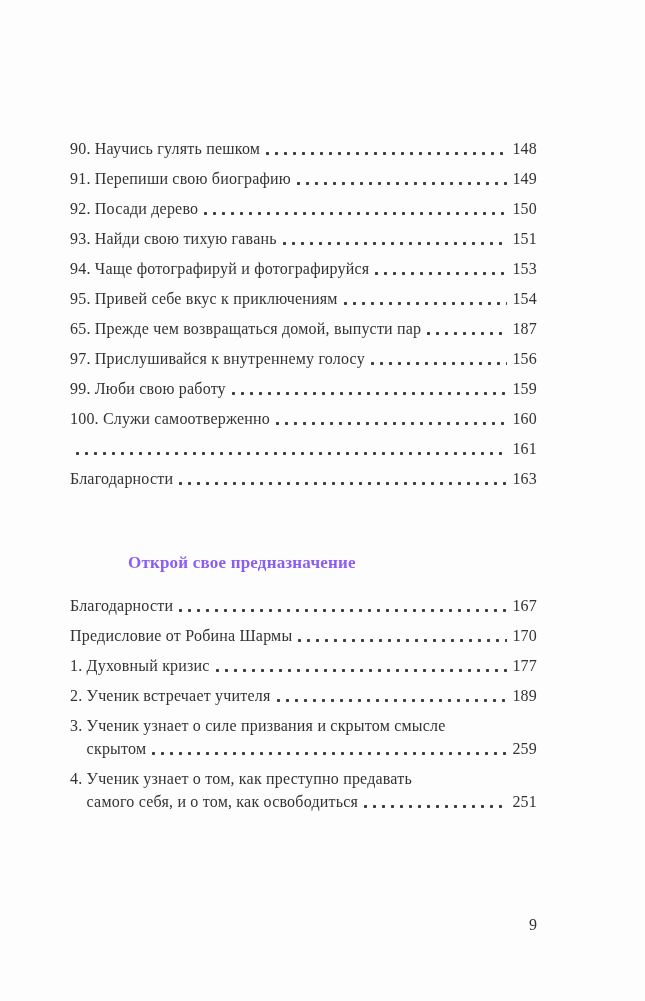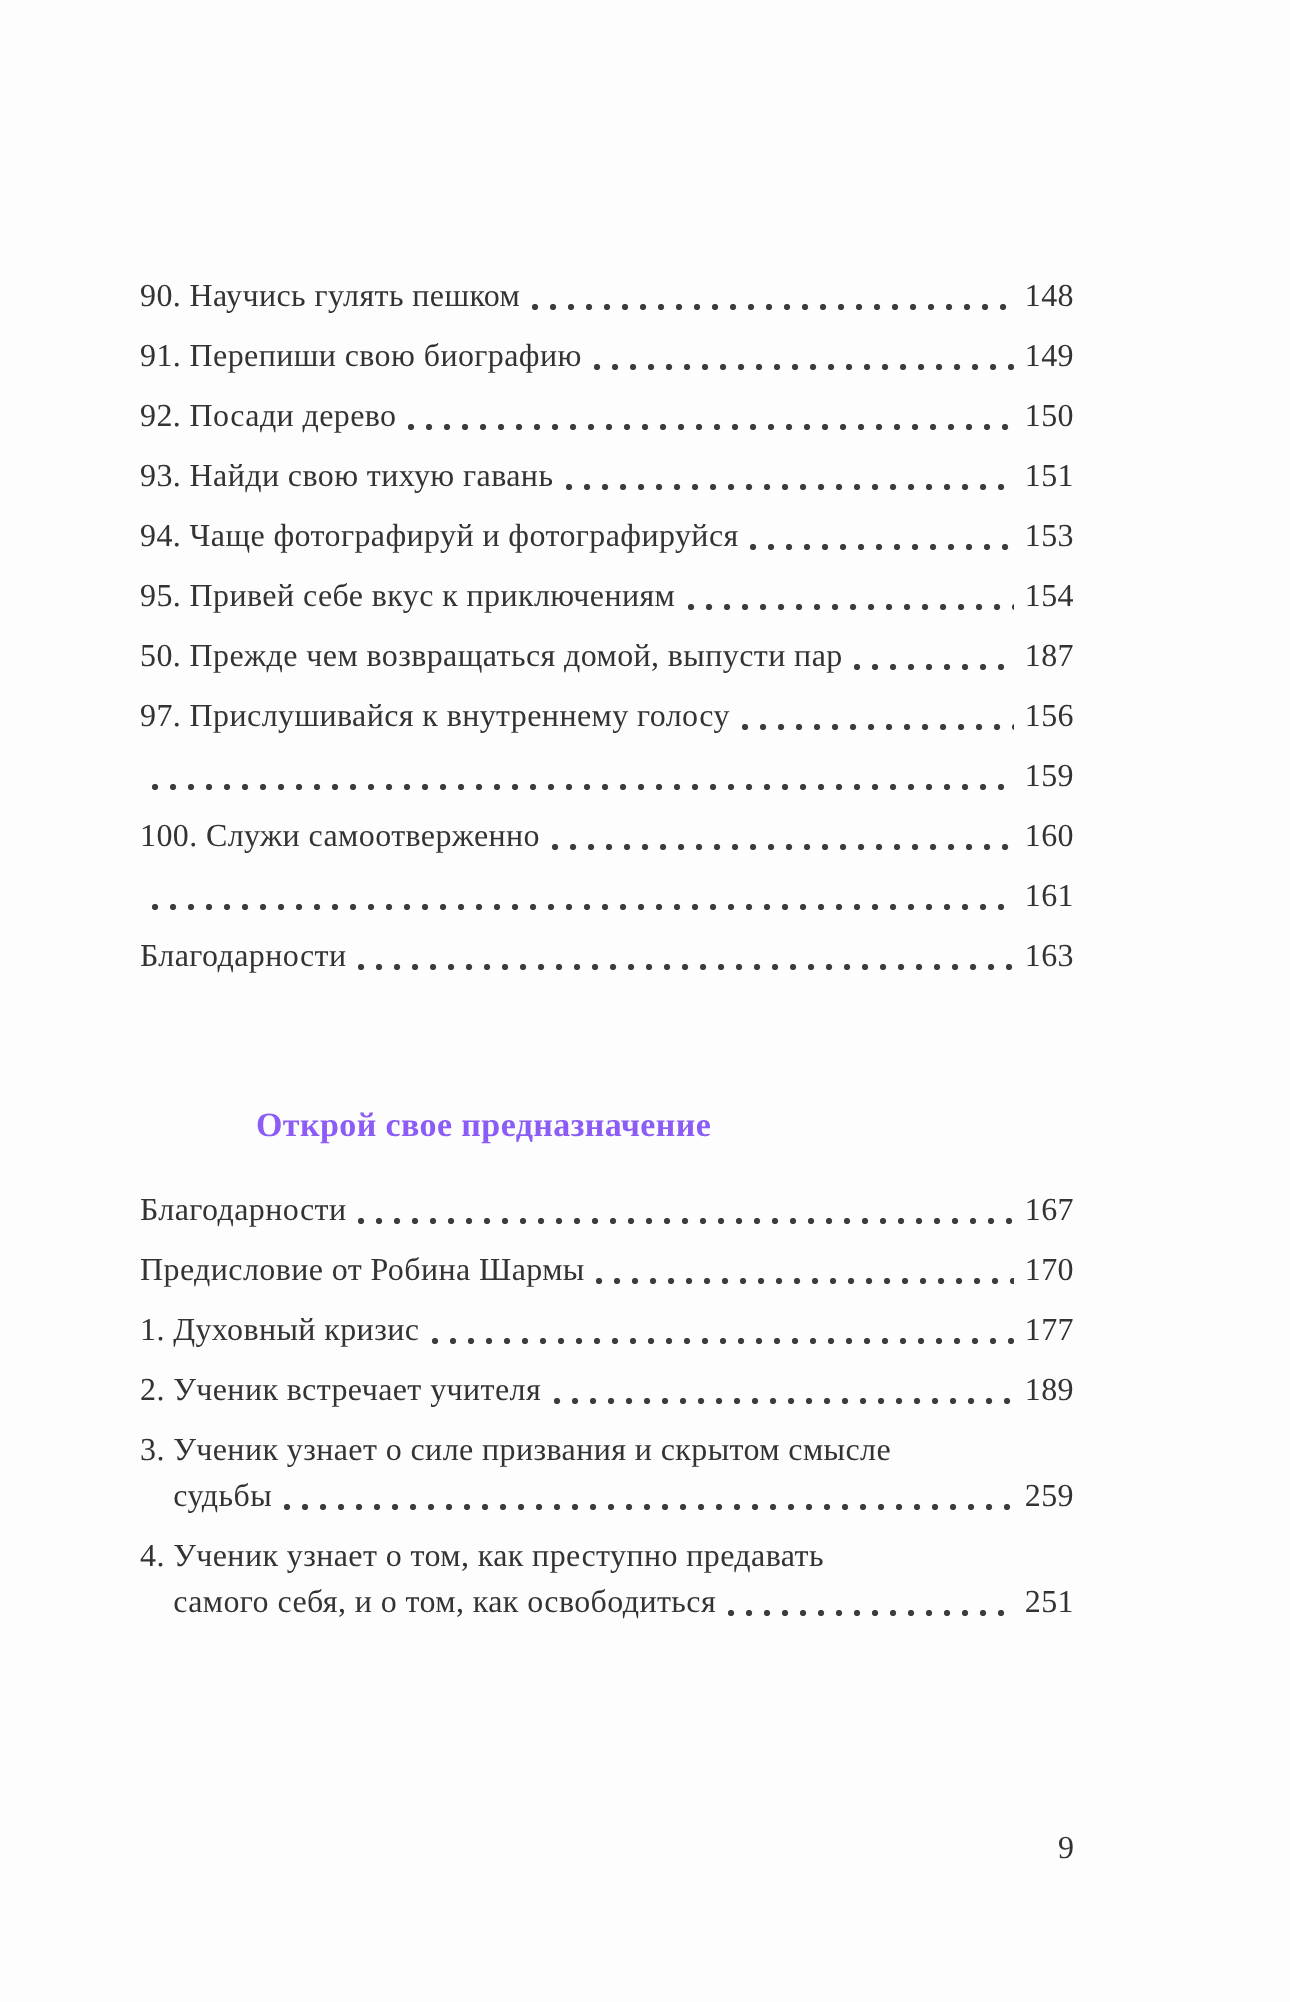--- a/index.html
+++ b/index.html
@@ -100,34 +100,35 @@
       </div>
       <div class="entry">
         <div class="line">
           <span class="txt">95. Привей себе вкус к приключениям</span>
           <span class="dots"></span>
           <span class="num">154</span>
         </div>
       </div>
       <div class="entry">
         <div class="line">
-          <span class="txt">50. Прежде чем возвращаться домой, выпусти пар</span>
+          <span class="txt">65. Прежде чем возвращаться домой, выпусти пар</span>
           <span class="dots"></span>
           <span class="num">187</span>
         </div>
       </div>
       <div class="entry">
         <div class="line">
           <span class="txt">97. Прислушивайся к внутреннему голосу</span>
           <span class="dots"></span>
           <span class="num">156</span>
         </div>
       </div>
       <div class="entry">
         <div class="line">
+          <span class="txt">99. Люби свою работу</span>
           <span class="dots"></span>
           <span class="num">159</span>
         </div>
       </div>
       <div class="entry">
         <div class="line">
           <span class="txt">100. Служи самоотверженно</span>
           <span class="dots"></span>
           <span class="num">160</span>
         </div>
@@ -175,21 +176,21 @@
           <span class="dots"></span>
           <span class="num">189</span>
         </div>
       </div>
       <div class="entry">
         <div class="line">
           <span class="txt">3. Ученик узнает о силе призвания и скрытом смысле</span>
         </div>
         <div class="line">
           <span class="ghost">3. </span>
-          <span class="txt">судьбы</span>
+          <span class="txt">скрытом</span>
           <span class="dots"></span>
           <span class="num">259</span>
         </div>
       </div>
       <div class="entry">
         <div class="line">
           <span class="txt">4. Ученик узнает о том, как преступно предавать</span>
         </div>
         <div class="line">
           <span class="ghost">4. </span>

